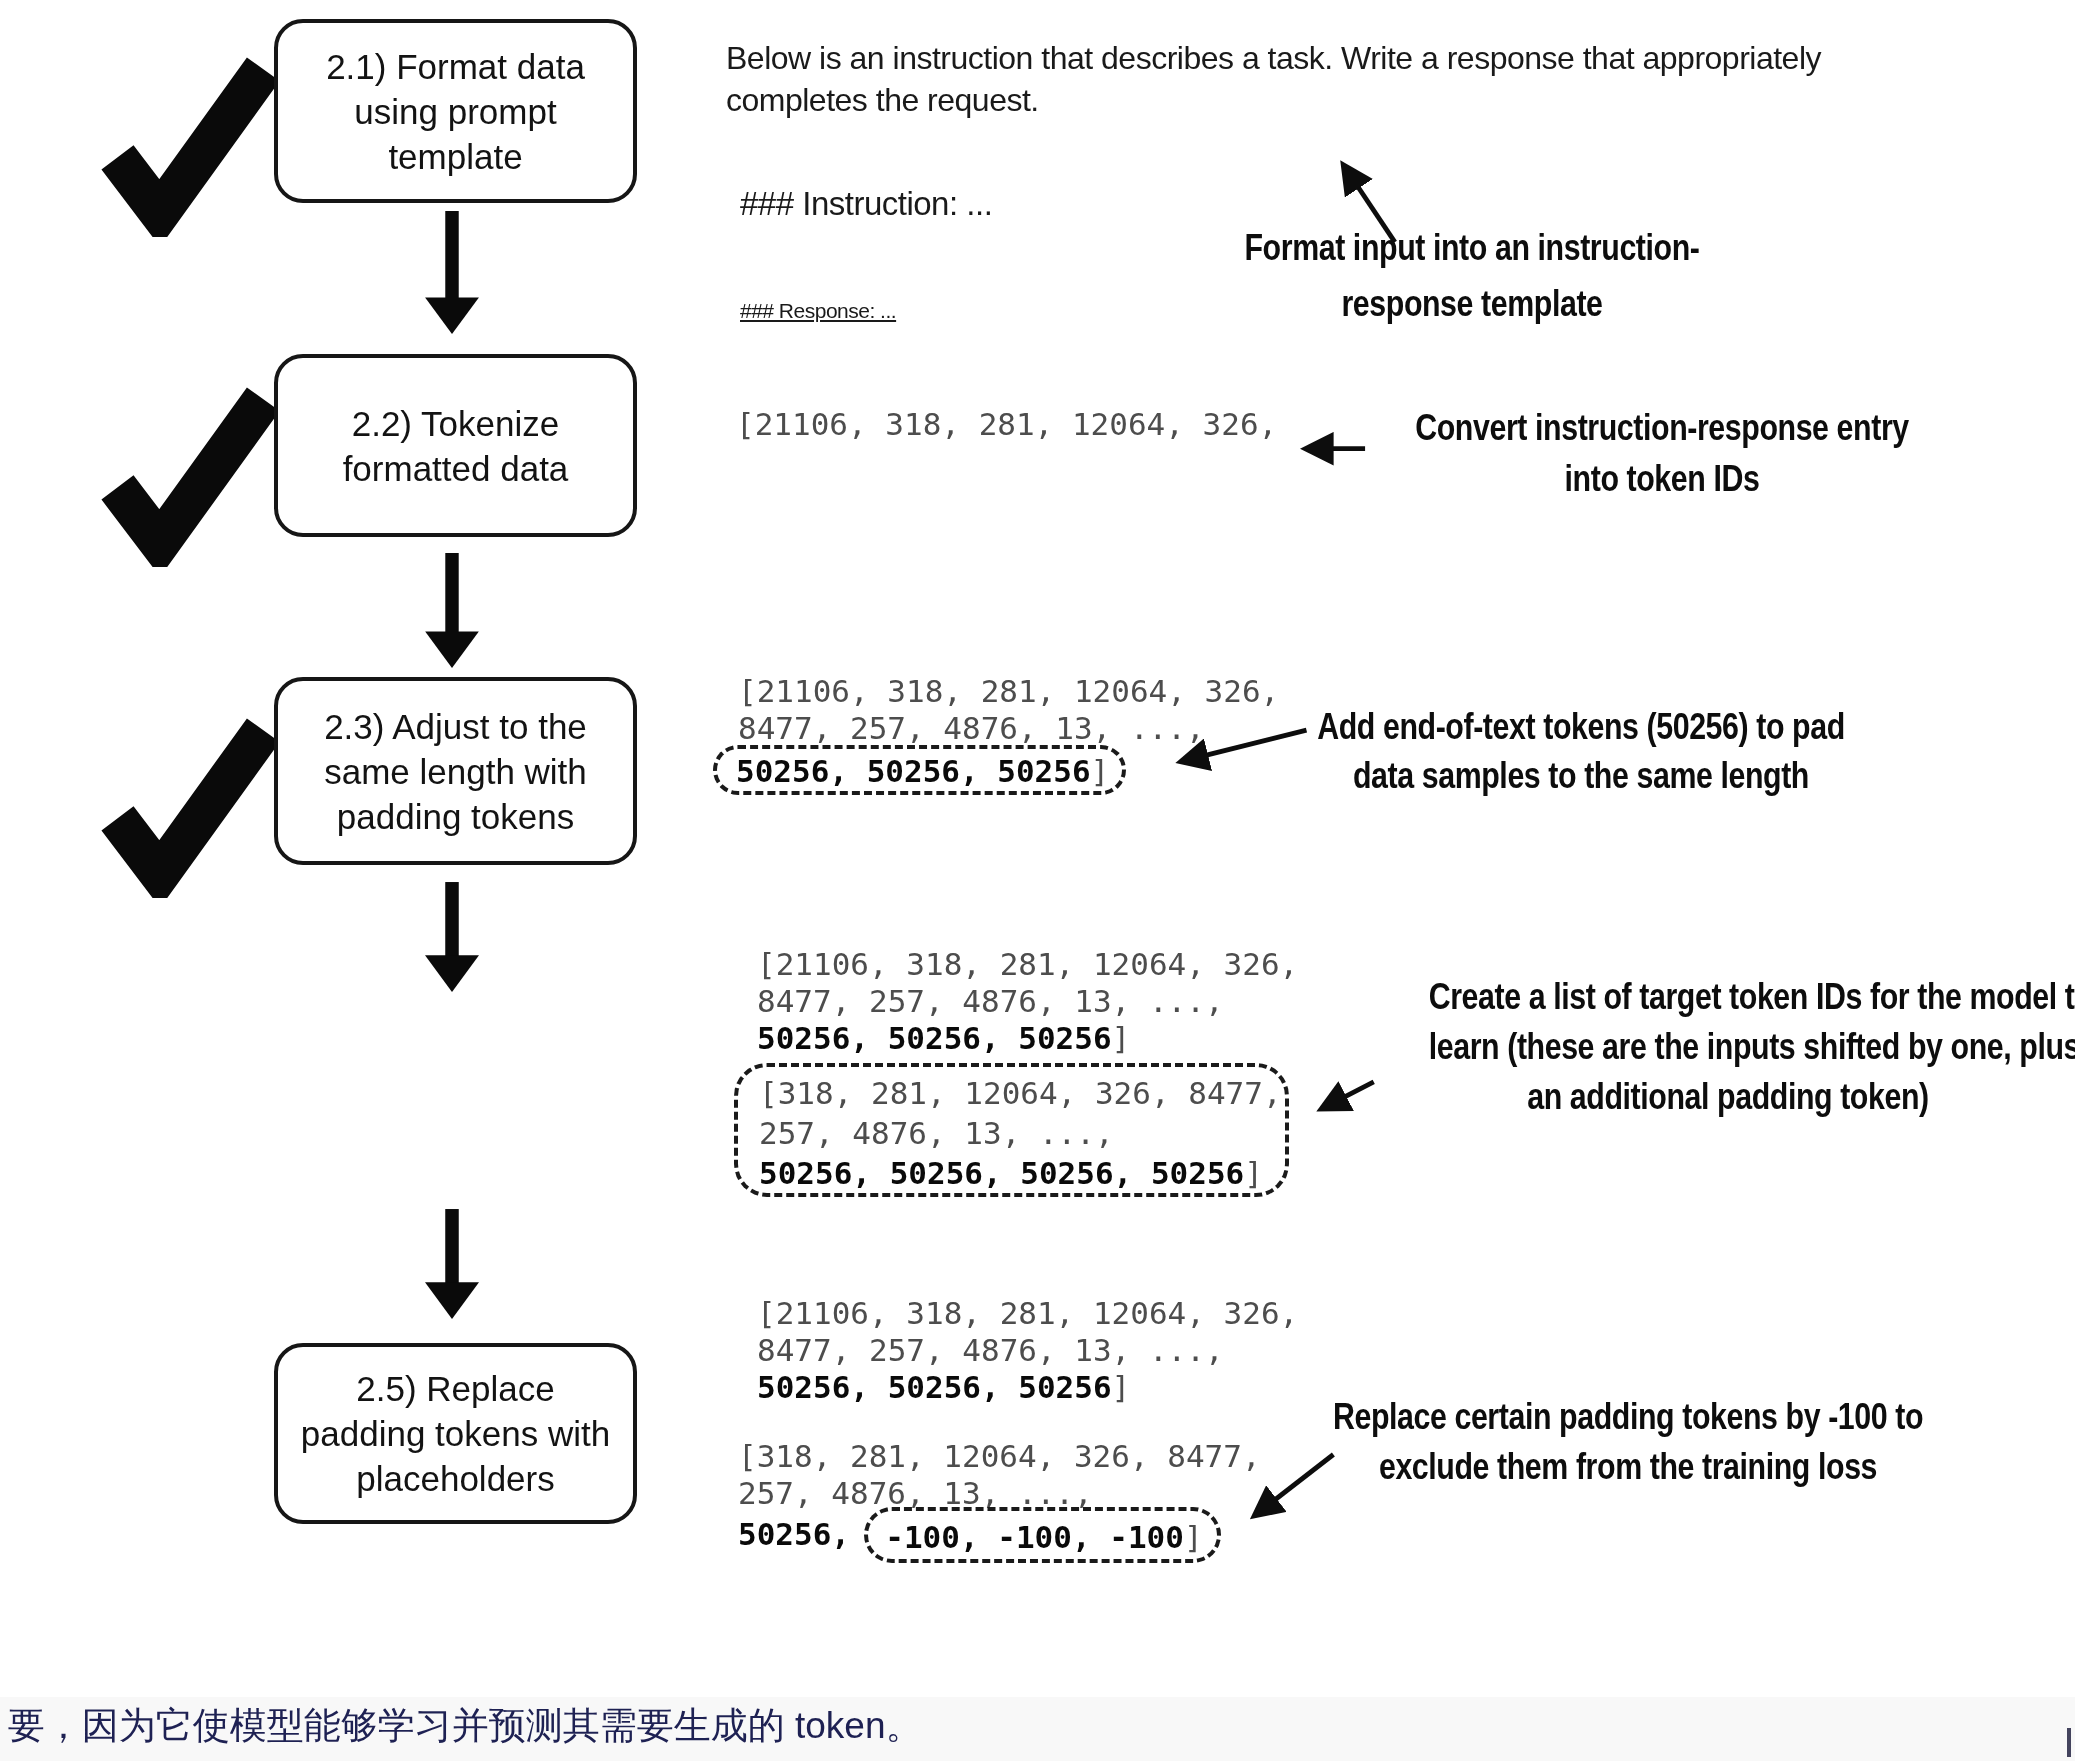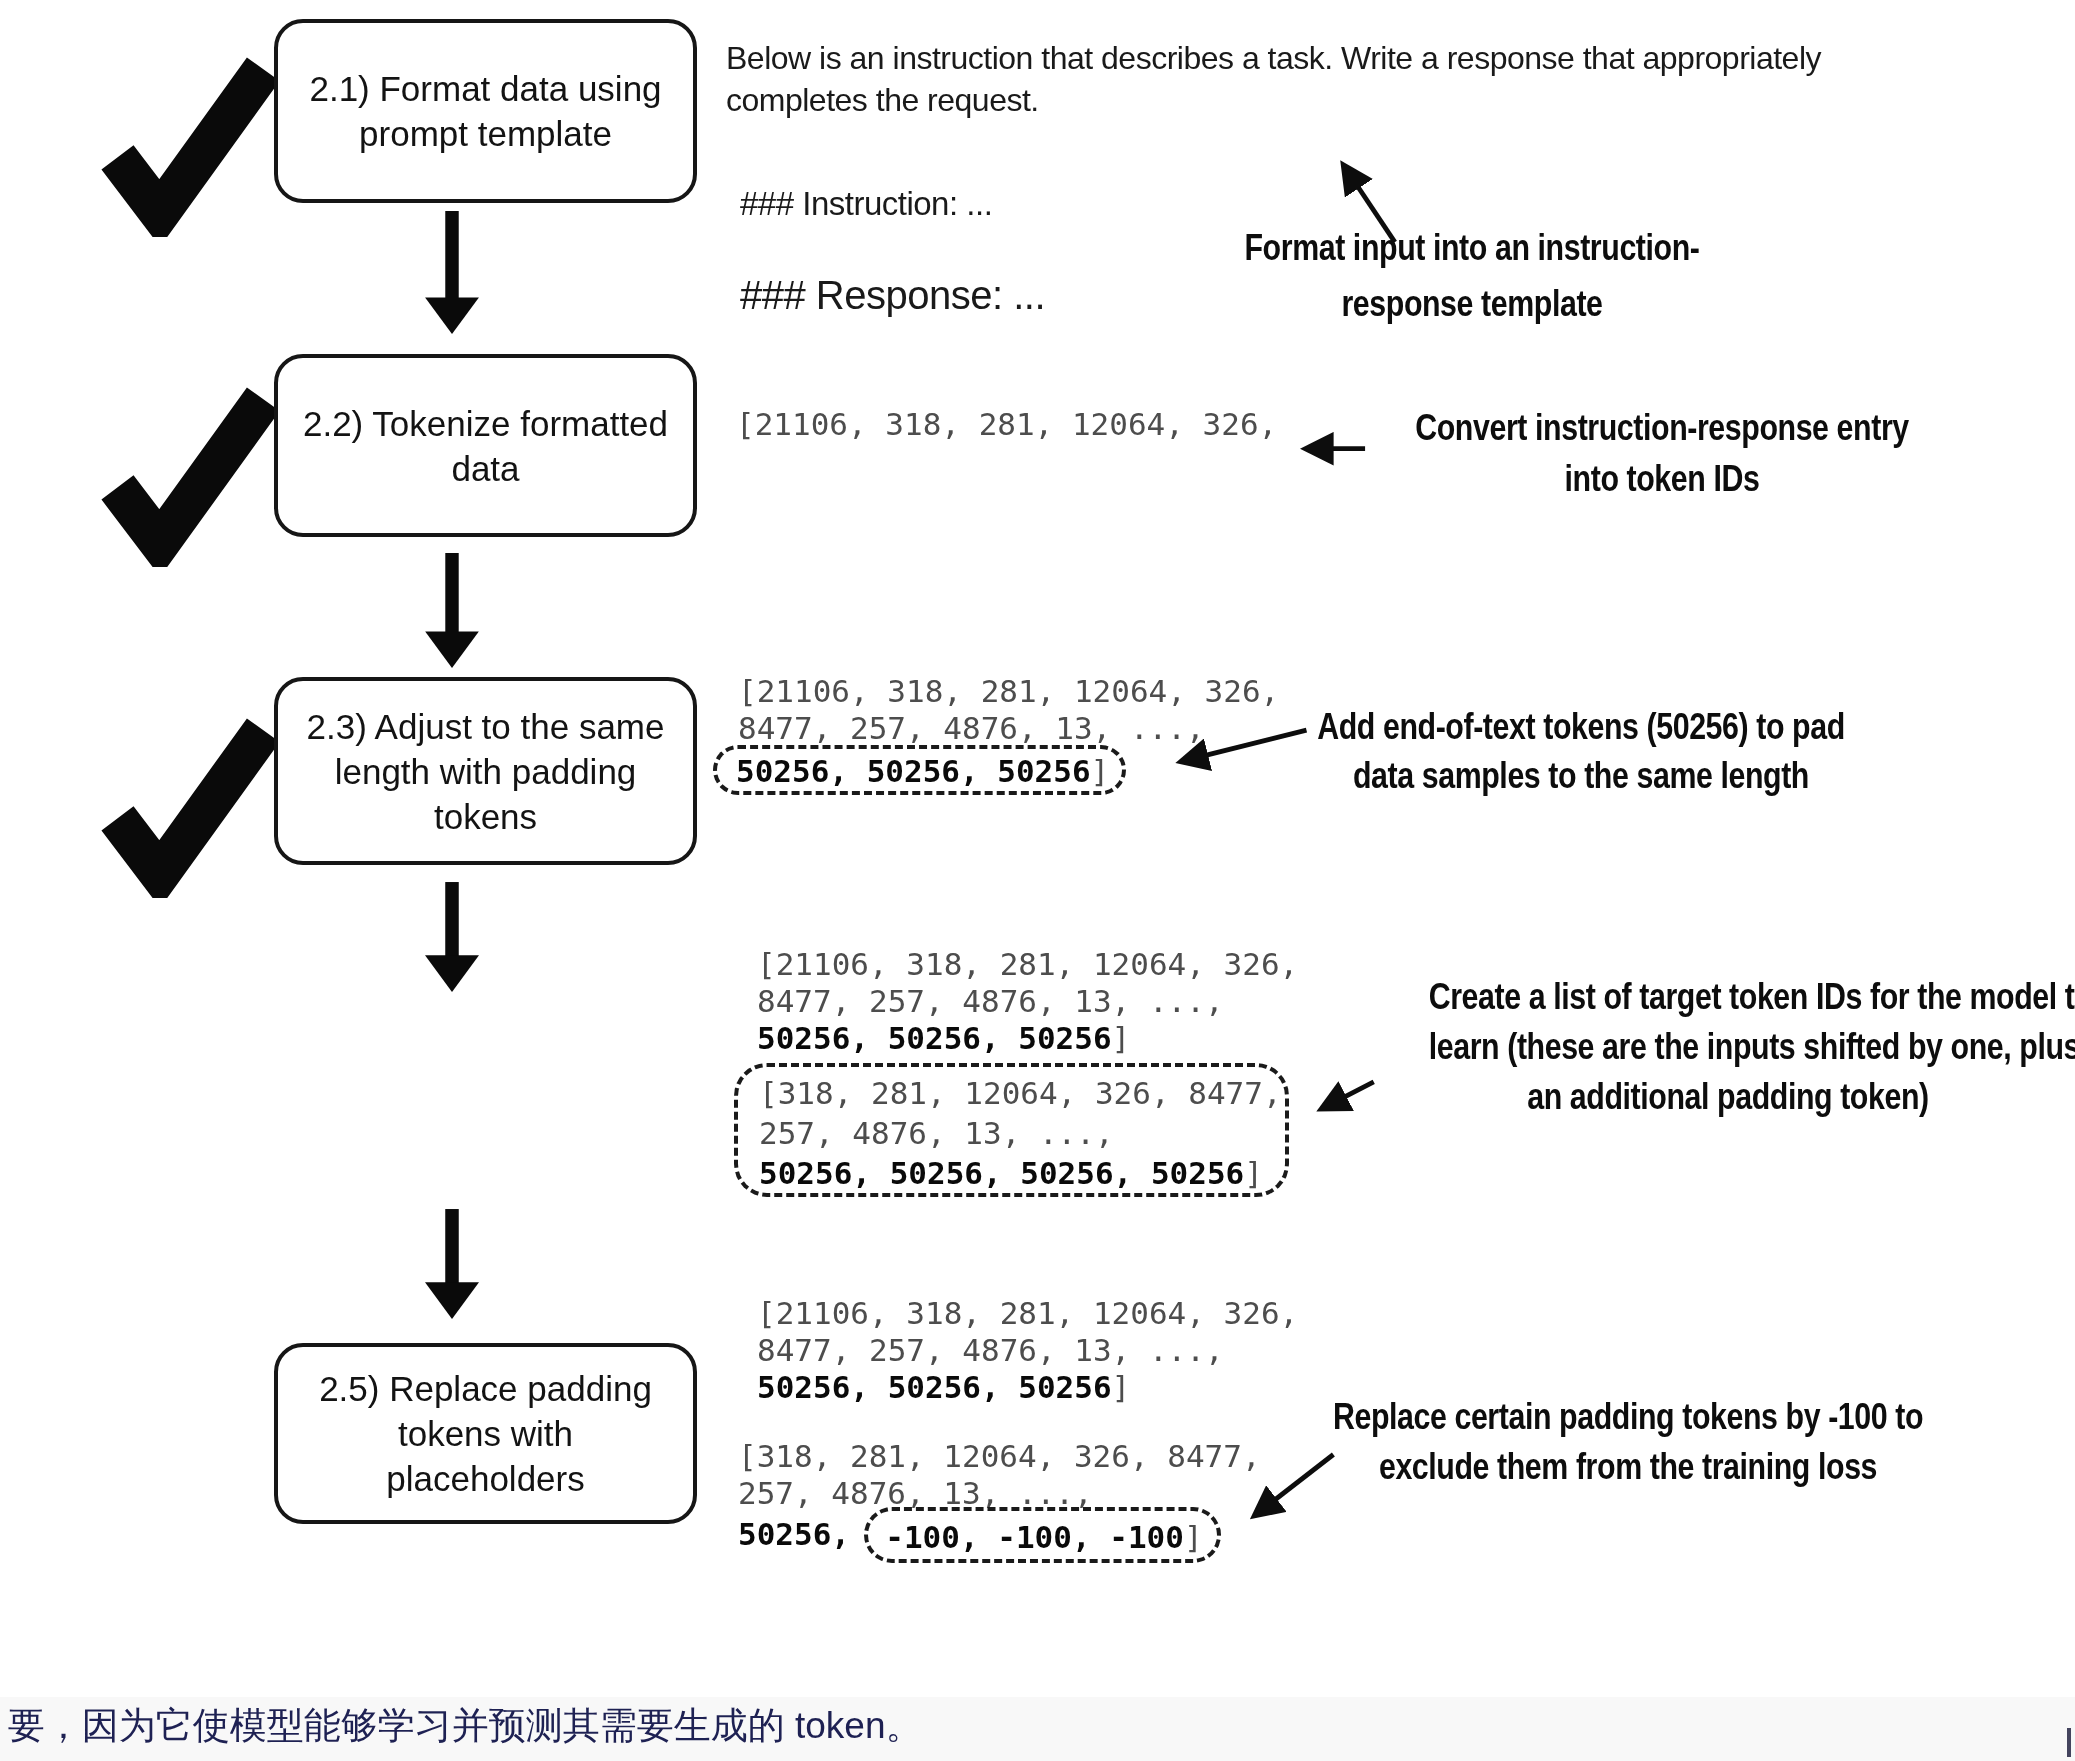--- a/index.html
+++ b/index.html
@@ -1,20 +1,20 @@
 <!DOCTYPE html>
 <html><head>
 <meta charset="utf-8">
 <style>
   html,body{margin:0;padding:0;background:#fff;}
   .canvas{position:relative;width:2075px;height:1762px;background:#ffffff;overflow:hidden;
           font-family:"Liberation Sans",sans-serif;color:#131313;}
   .abs{position:absolute;}
   
-  .fbox{position:absolute;left:274px;width:423px;box-sizing:border-box;
+  .fbox{position:absolute;left:274px;width:363px;box-sizing:border-box;
         border:4.8px solid #161616;border-radius:29px;background:#ffffff;
         display:flex;align-items:center;justify-content:center;text-align:center;
         font-size:35px;line-height:45px;color:#131313;padding:7.7px 17.3px;}
   .fbox.hl{left:272px;width:367px;border-width:8.6px;border-radius:33px;background:#c4d9f1;}
   
   .ptext{position:absolute;font-size:32px;letter-spacing:-0.5px;color:#1a1a1a;line-height:42px;white-space:nowrap;}
   .mono{position:absolute;font-family:"DejaVu Sans Mono","Liberation Mono",monospace;
         font-size:31px;color:#4d4d4d;white-space:nowrap;}
   .mono .ln{display:block;}
   .mb{font-weight:bold;color:#0a0a0a;}
@@ -74,21 +74,21 @@
   <svg class="abs" style="left:425px;top:1209px;" width="54" height="110" viewBox="0 0 56 114">
     <rect x="21" y="0" width="14" height="78" fill="#0a0a0a"></rect>
     <polygon points="0,76 56,76 28,114" fill="#0a0a0a"></polygon>
   </svg>
 
   <div class="ptext" style="left:726px;top:37px;">
     <span class="ln" style="display:block;">Below is an instruction that describes a task. Write a response that appropriately</span>
     <span class="ln" style="display:block;">completes the request.</span>
   </div>
   <div class="ptext" style="left:740px;top:183px;font-size:33px;">### Instruction: ...</div>
-  <div class="ptext" style="left:740px;top:274px;font-size:40px;">### Response: ...</div>
+  <div class="ptext" style="left:740px;top:290px;font-size:21px;text-decoration:underline;">### Response: ...</div>
 
   <div class="mono" style="left:736px;top:402px;line-height:44px;">
     <span class="ln">[21106, 318, 281, 12064, 326,</span>
   </div>
 
   <div class="mono" style="left:738px;top:673px;line-height:37px;">
     <span class="ln">[21106, 318, 281, 12064, 326,</span>
     <span class="ln">8477, 257, 4876, 13, ...,</span>
   </div>
   <div class="dashedbox" style="left:713px;top:745px;width:413px;height:50px;border-radius:25px;">

